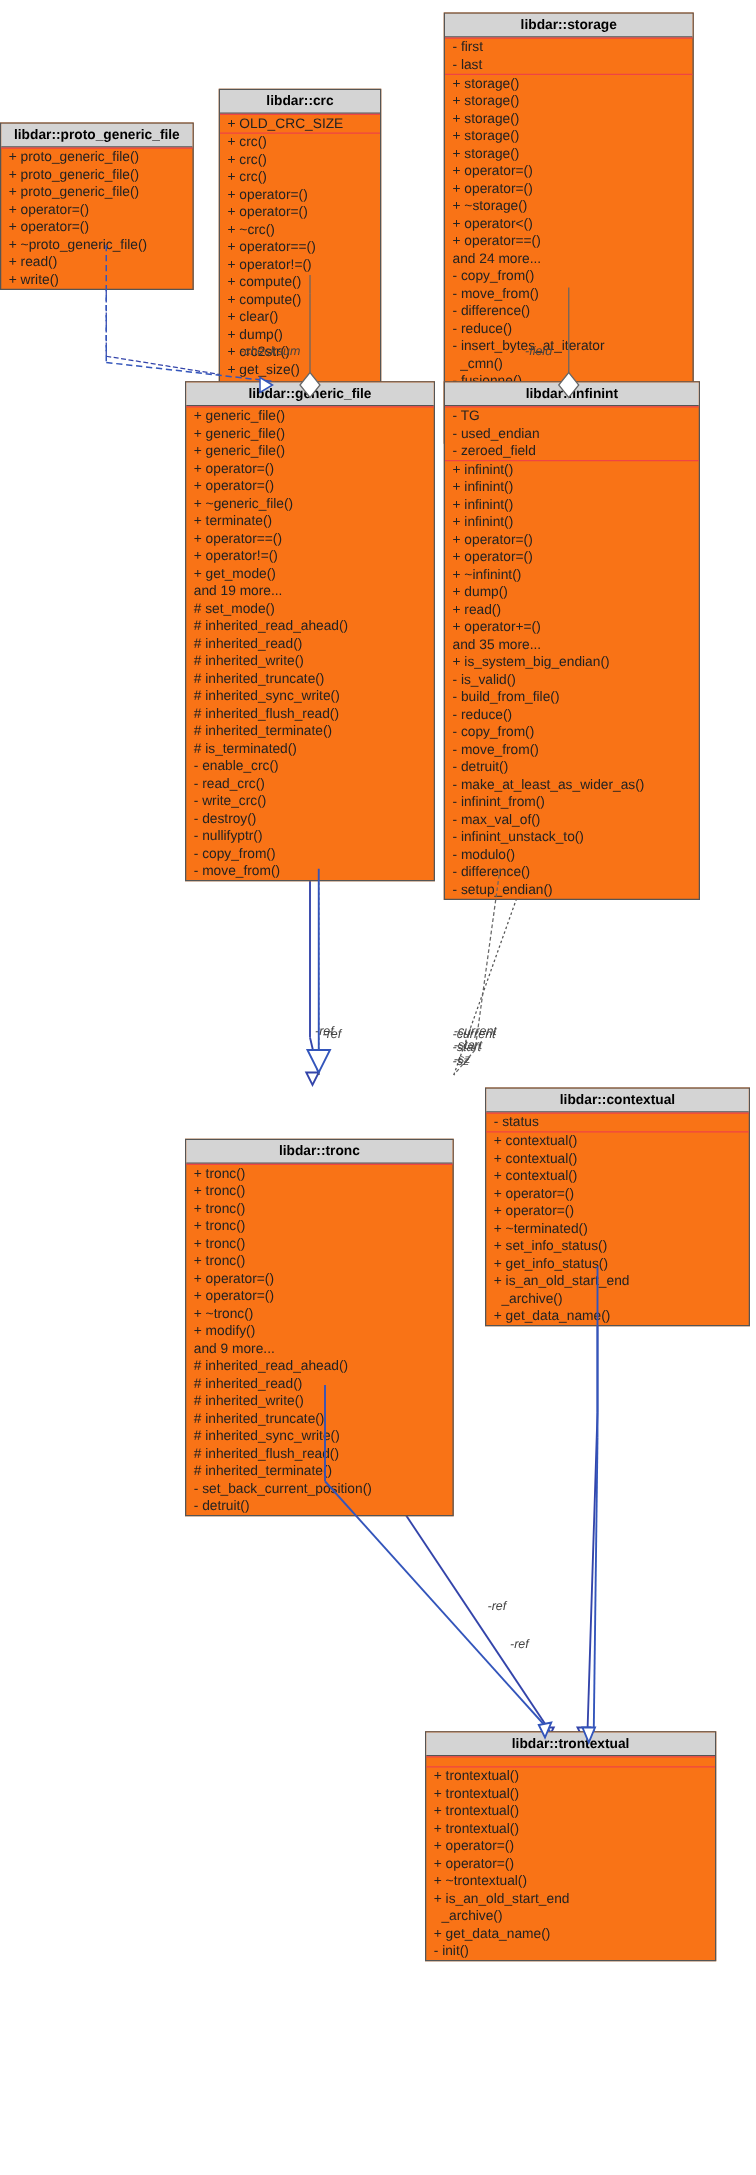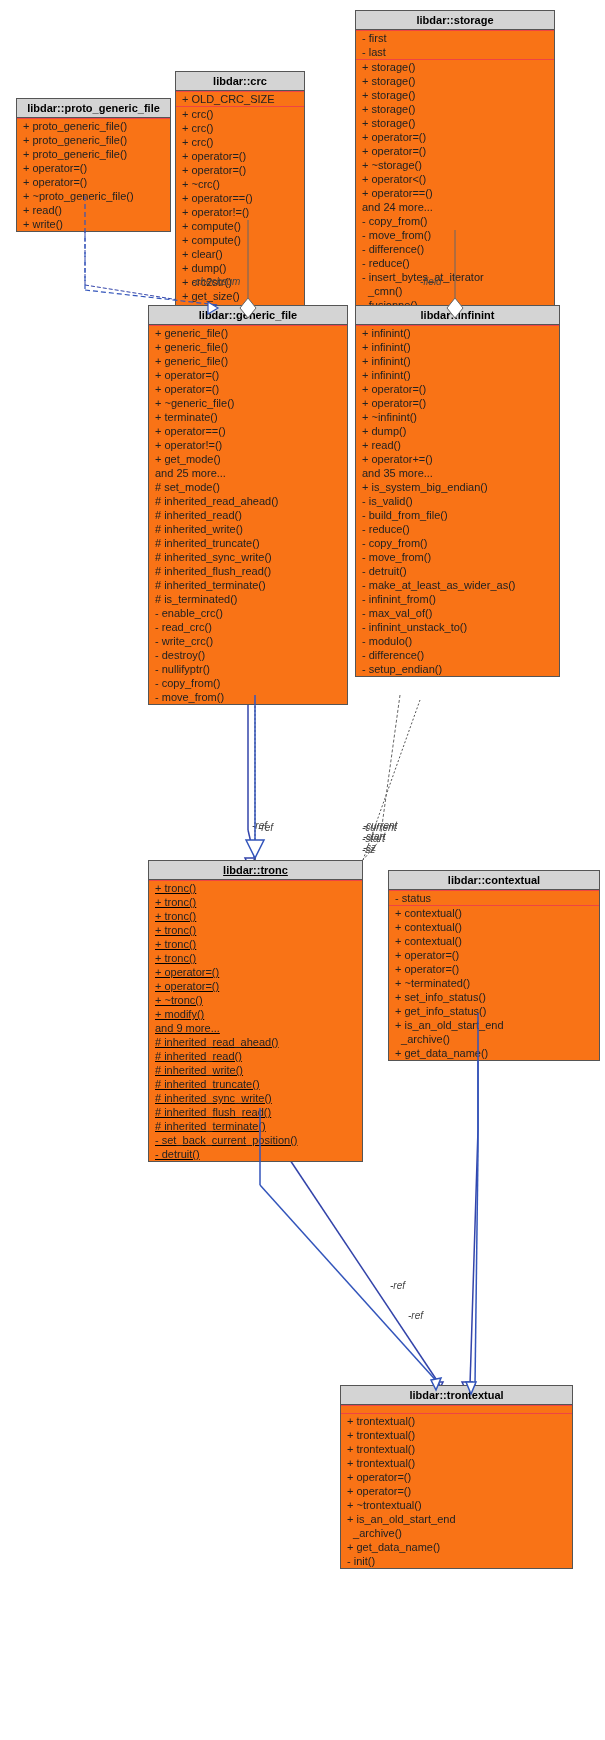--- a/index.html
+++ b/index.html
@@ -99,21 +99,21 @@
   <line x1="255" y1="860" x2="255" y2="700" stroke="#555" stroke-width="1" stroke-dasharray="2,2"></line>
   <line x1="363" y1="860" x2="420" y2="700" stroke="#555" stroke-width="1" stroke-dasharray="2,2"></line>
 </svg>
 
 <div class="connector-label" style="left:210px; top:274px;">-checksum</div>
 <div class="connector-label" style="left:360px; top:274px;">-field</div>
 <div class="connector-label" style="left:252px; top:820px;">-ref</div>
 <div class="connector-label" style="left:362px; top:822px;">-current<br>-start<br>-sz</div>
 <div class="connector-label" style="left:390px; top:1280px;">-ref</div>
 
-<div class="uml-box" style="left:16px; top:98px; width:155px;">
+<div class="uml-box" style="left:0; top:98px; width:155px;">
   <div class="uml-box-header">libdar::proto_generic_file</div>
   <div class="uml-section">
     <div class="uml-line">+ proto_generic_file()</div>
     <div class="uml-line">+ proto_generic_file()</div>
     <div class="uml-line">+ proto_generic_file()</div>
     <div class="uml-line">+ operator=()</div>
     <div class="uml-line">+ operator=()</div>
     <div class="uml-line">+ ~proto_generic_file()</div>
     <div class="uml-line">+ read()</div>
     <div class="uml-line">+ write()</div>
@@ -181,21 +181,21 @@
     <div class="uml-line">+ generic_file()</div>
     <div class="uml-line">+ generic_file()</div>
     <div class="uml-line">+ generic_file()</div>
     <div class="uml-line">+ operator=()</div>
     <div class="uml-line">+ operator=()</div>
     <div class="uml-line">+ ~generic_file()</div>
     <div class="uml-line">+ terminate()</div>
     <div class="uml-line">+ operator==()</div>
     <div class="uml-line">+ operator!=()</div>
     <div class="uml-line">+ get_mode()</div>
-    <div class="uml-line">and 25 more...</div>
+    <div class="uml-line">and 19 more...</div>
     <div class="uml-line"># set_mode()</div>
     <div class="uml-line"># inherited_read_ahead()</div>
     <div class="uml-line"># inherited_read()</div>
     <div class="uml-line"># inherited_write()</div>
     <div class="uml-line"># inherited_truncate()</div>
     <div class="uml-line"># inherited_sync_write()</div>
     <div class="uml-line"># inherited_flush_read()</div>
     <div class="uml-line"># inherited_terminate()</div>
     <div class="uml-line"># is_terminated()</div>
     <div class="uml-line">- enable_crc()</div>
@@ -203,20 +203,25 @@
     <div class="uml-line">- write_crc()</div>
     <div class="uml-line">- destroy()</div>
     <div class="uml-line">- nullifyptr()</div>
     <div class="uml-line">- copy_from()</div>
     <div class="uml-line">- move_from()</div>
   </div>
 </div>
 
 <div class="uml-box" style="left:355px; top:305px; width:205px;">
   <div class="uml-box-header">libdar::infinint</div>
+  <div class="uml-section">
+    <div class="uml-line">- TG</div>
+    <div class="uml-line">- used_endian</div>
+    <div class="uml-line">- zeroed_field</div>
+  </div>
   <div class="uml-section">
     <div class="uml-line">+ infinint()</div>
     <div class="uml-line">+ infinint()</div>
     <div class="uml-line">+ infinint()</div>
     <div class="uml-line">+ infinint()</div>
     <div class="uml-line">+ operator=()</div>
     <div class="uml-line">+ operator=()</div>
     <div class="uml-line">+ ~infinint()</div>
     <div class="uml-line">+ dump()</div>
     <div class="uml-line">+ read()</div>
@@ -232,21 +237,21 @@
     <div class="uml-line">- make_at_least_as_wider_as()</div>
     <div class="uml-line">- infinint_from()</div>
     <div class="uml-line">- max_val_of()</div>
     <div class="uml-line">- infinint_unstack_to()</div>
     <div class="uml-line">- modulo()</div>
     <div class="uml-line">- difference()</div>
     <div class="uml-line">- setup_endian()</div>
   </div>
 </div>
 
-<div class="uml-box" style="left:148px; top:860px; width:215px;text-decoration:underline;">
+<div class="uml-box" style="left:148px; top:911px; width:215px;">
   <div class="uml-box-header">libdar::tronc</div>
   <div class="uml-section">
     <div class="uml-line">+ tronc()</div>
     <div class="uml-line">+ tronc()</div>
     <div class="uml-line">+ tronc()</div>
     <div class="uml-line">+ tronc()</div>
     <div class="uml-line">+ tronc()</div>
     <div class="uml-line">+ tronc()</div>
     <div class="uml-line">+ operator=()</div>
     <div class="uml-line">+ operator=()</div>

